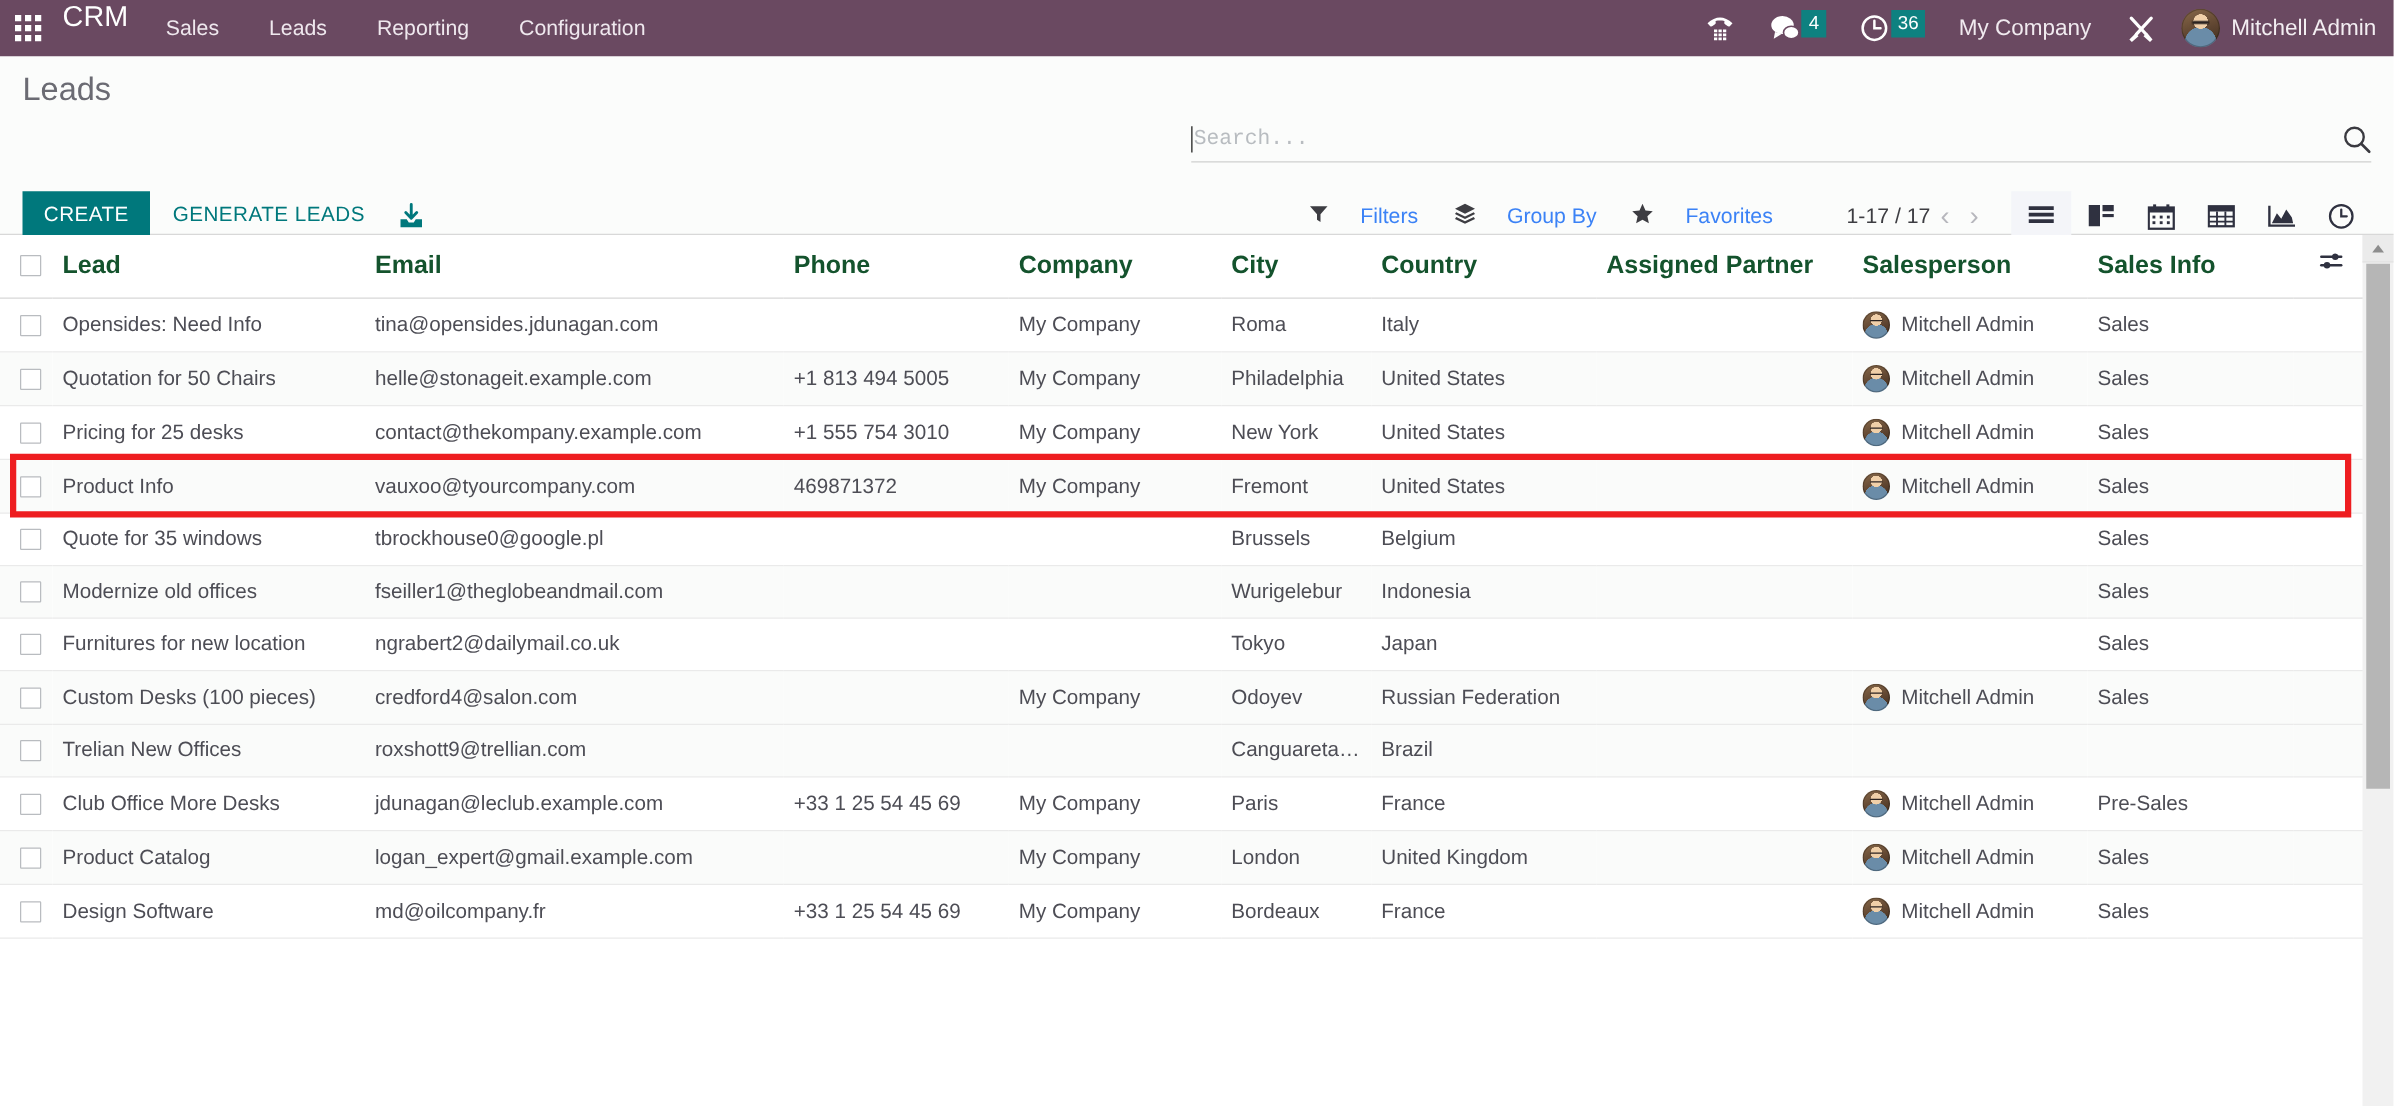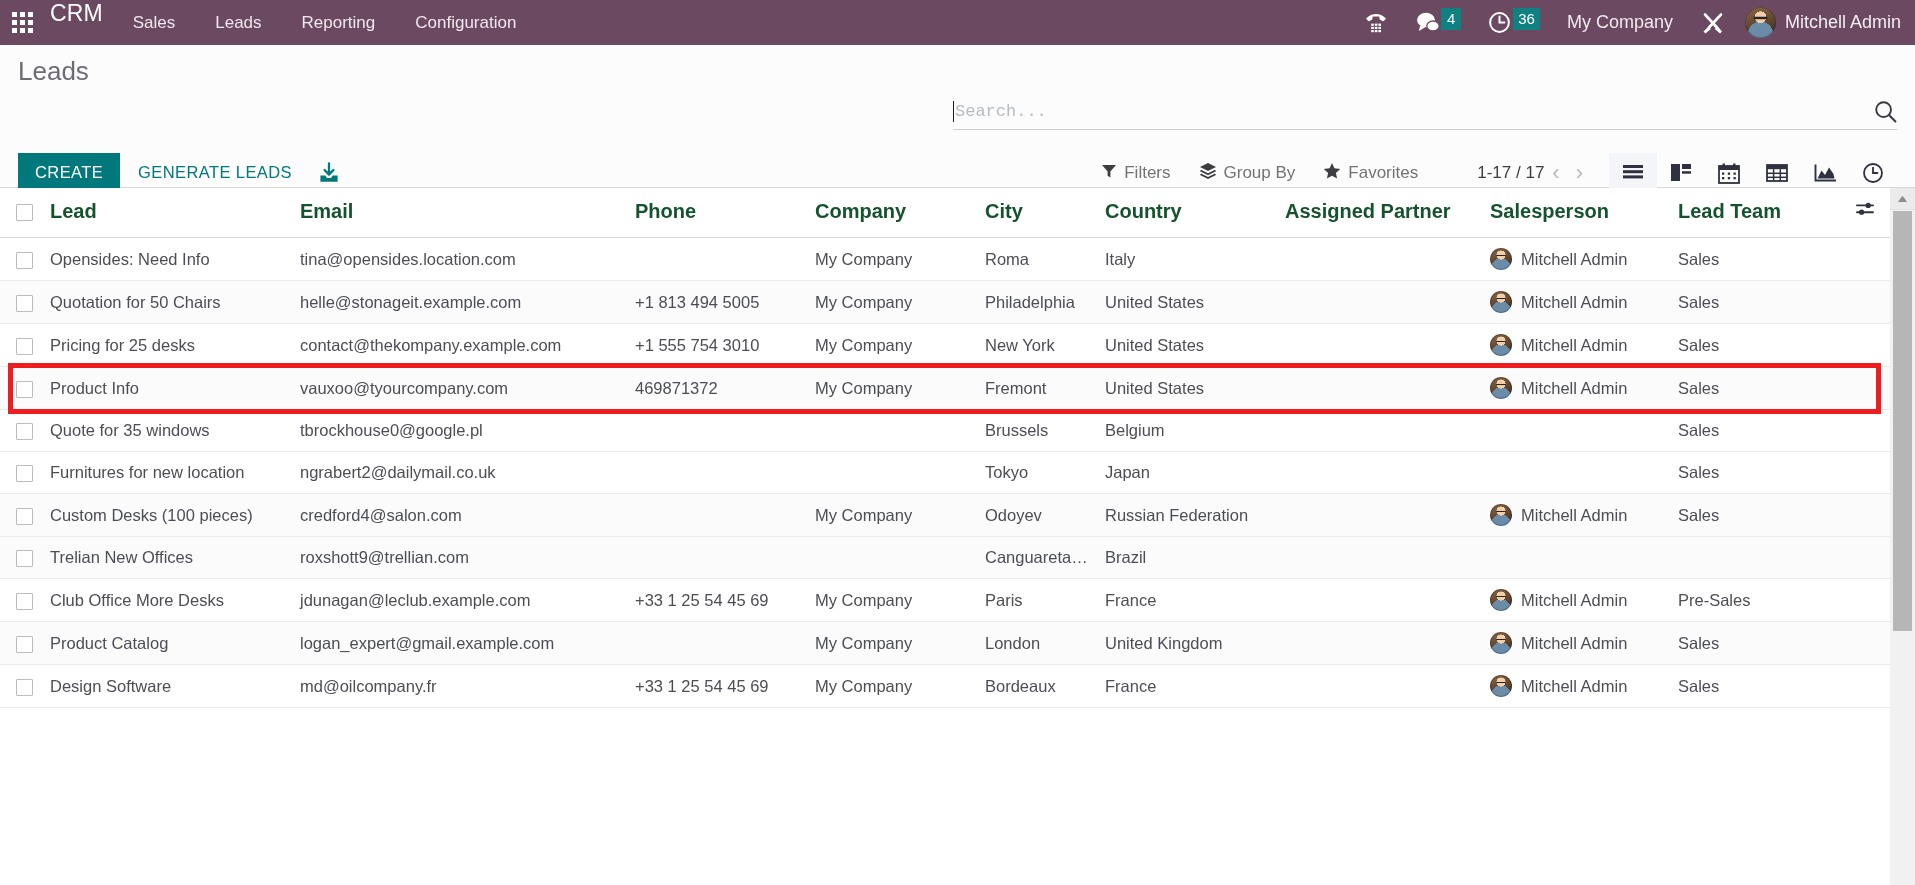--- a/index.html
+++ b/index.html
@@ -176,23 +176,23 @@
   }
   .icon-import { padding: 6px 8px; cursor: pointer; display:flex; align-items:center; margin-left: 4px; }
 
   .filter-group {
     margin-left: auto;
     display: flex;
     align-items: center;
   }
   .filter-btn {
     display: flex; align-items: center;
-    gap: 7px;
+    gap: 25px;
     font-size: 17px;
-    color: #737373;
+    color: #3b82f6;
     padding: 6px 14px;
     cursor: pointer;
     white-space: nowrap;
   }
 
   .pager {
     display: flex; align-items: center;
     margin-left: 45px;
     font-size: 17px;
     color: #3d3d42;
@@ -555,40 +555,40 @@
           <span class="cbox"></span>
         </th>
         <th style="width:250px">Lead</th>
         <th style="width:335px">Email</th>
         <th style="width:180px">Phone</th>
         <th style="width:170px">Company</th>
         <th style="width:120px">City</th>
         <th style="width:180px">Country</th>
         <th style="width:205px">Assigned Partner</th>
         <th style="width:188px">Salesperson</th>
-        <th style="width:165px">Lead Team</th>
+        <th style="width:165px">Sales Info</th>
         <th class="th-optional">
           <span class="optional-toggle">
             <svg width="20" height="18" viewBox="0 0 20 18" aria-hidden="true">
               <g stroke="#2f3140" stroke-width="1.9" stroke-linecap="round">
                 <path d="M2 5.4 H18"></path>
                 <path d="M2 12.2 H18"></path>
               </g>
               <circle cx="13.2" cy="5.4" r="2.6" fill="#2f3140"></circle>
               <circle cx="6.6" cy="12.2" r="2.6" fill="#2f3140"></circle>
             </svg>
           </span>
         </th>
       </tr>
     </thead>
     <tbody id="tbody">
         <tr>
           <td class="col-check"><span class="cbox"></span></td>
           <td>Opensides: Need Info</td>
-          <td>tina@opensides.location.com</td>
+          <td>tina@opensides.jdunagan.com</td>
           <td></td>
           <td>My Company</td>
           <td>Roma</td>
           <td>Italy</td>
           <td></td>
           <td>
             <div class="cell-person">
               <span class="avatar-sm"></span>
               <span>Mitchell Admin</span>
             </div>
@@ -651,20 +651,33 @@
           <td></td>
         </tr>
         <tr>
           <td class="col-check"><span class="cbox"></span></td>
           <td>Quote for 35 windows</td>
           <td>tbrockhouse0@google.pl</td>
           <td></td>
           <td></td>
           <td>Brussels</td>
           <td>Belgium</td>
+          <td></td>
+          <td></td>
+          <td>Sales</td>
+          <td></td>
+        </tr>
+        <tr class="alt">
+          <td class="col-check"><span class="cbox"></span></td>
+          <td>Modernize old offices</td>
+          <td>fseiller1@theglobeandmail.com</td>
+          <td></td>
+          <td></td>
+          <td>Wurigelebur</td>
+          <td>Indonesia</td>
           <td></td>
           <td></td>
           <td>Sales</td>
           <td></td>
         </tr>
         <tr>
           <td class="col-check"><span class="cbox"></span></td>
           <td>Furnitures for new location</td>
           <td>ngrabert2@dailymail.co.uk</td>
           <td></td>

